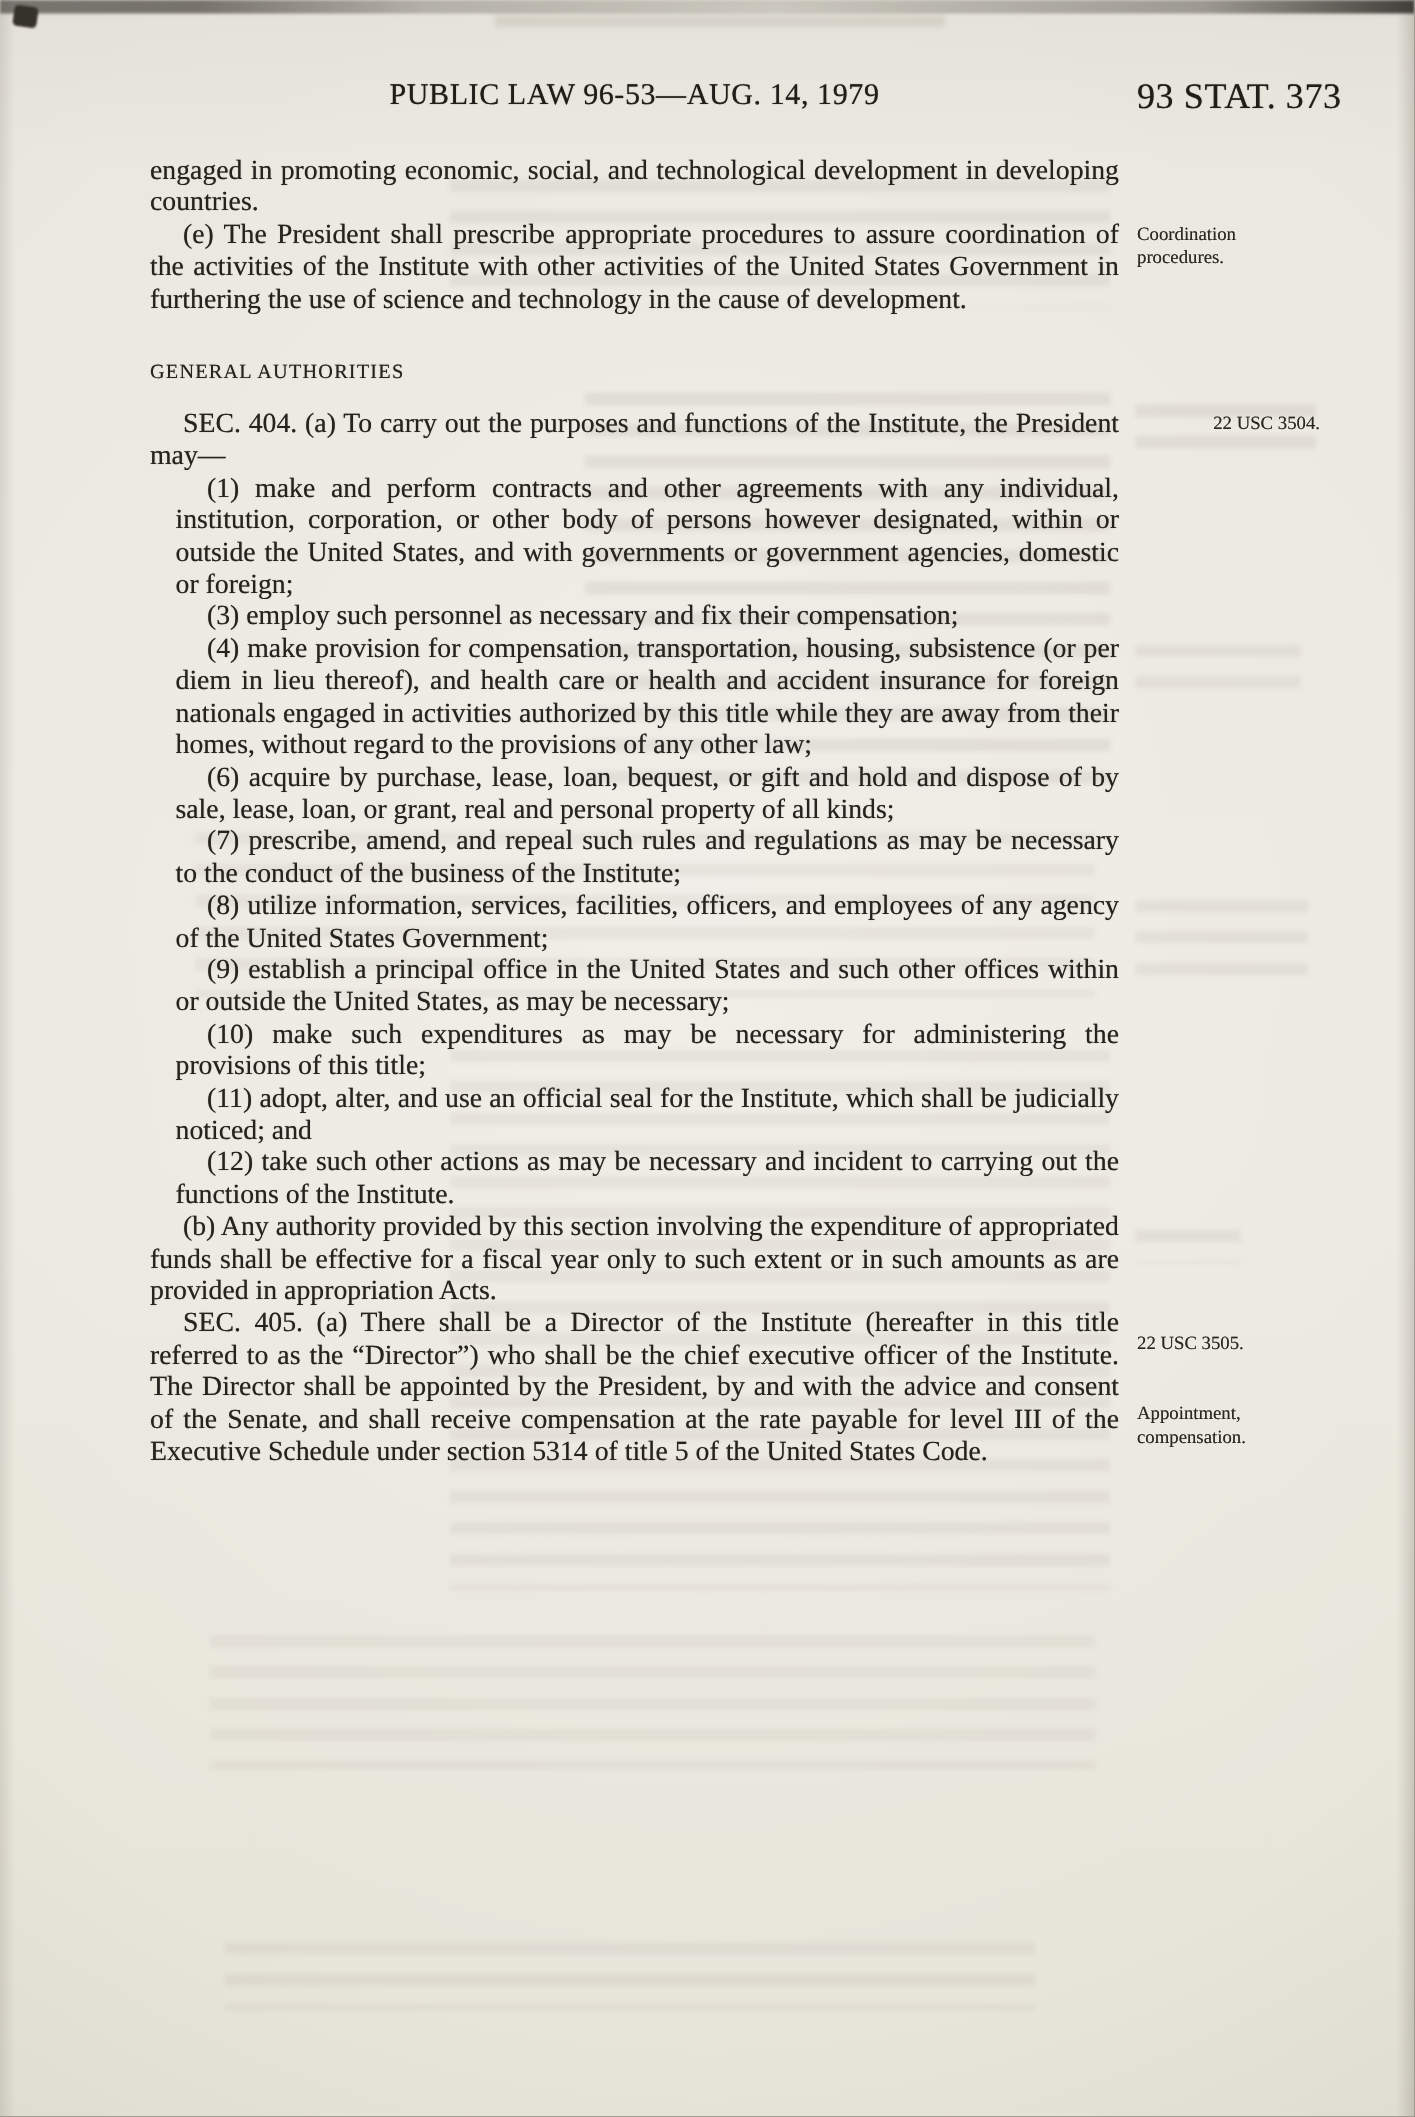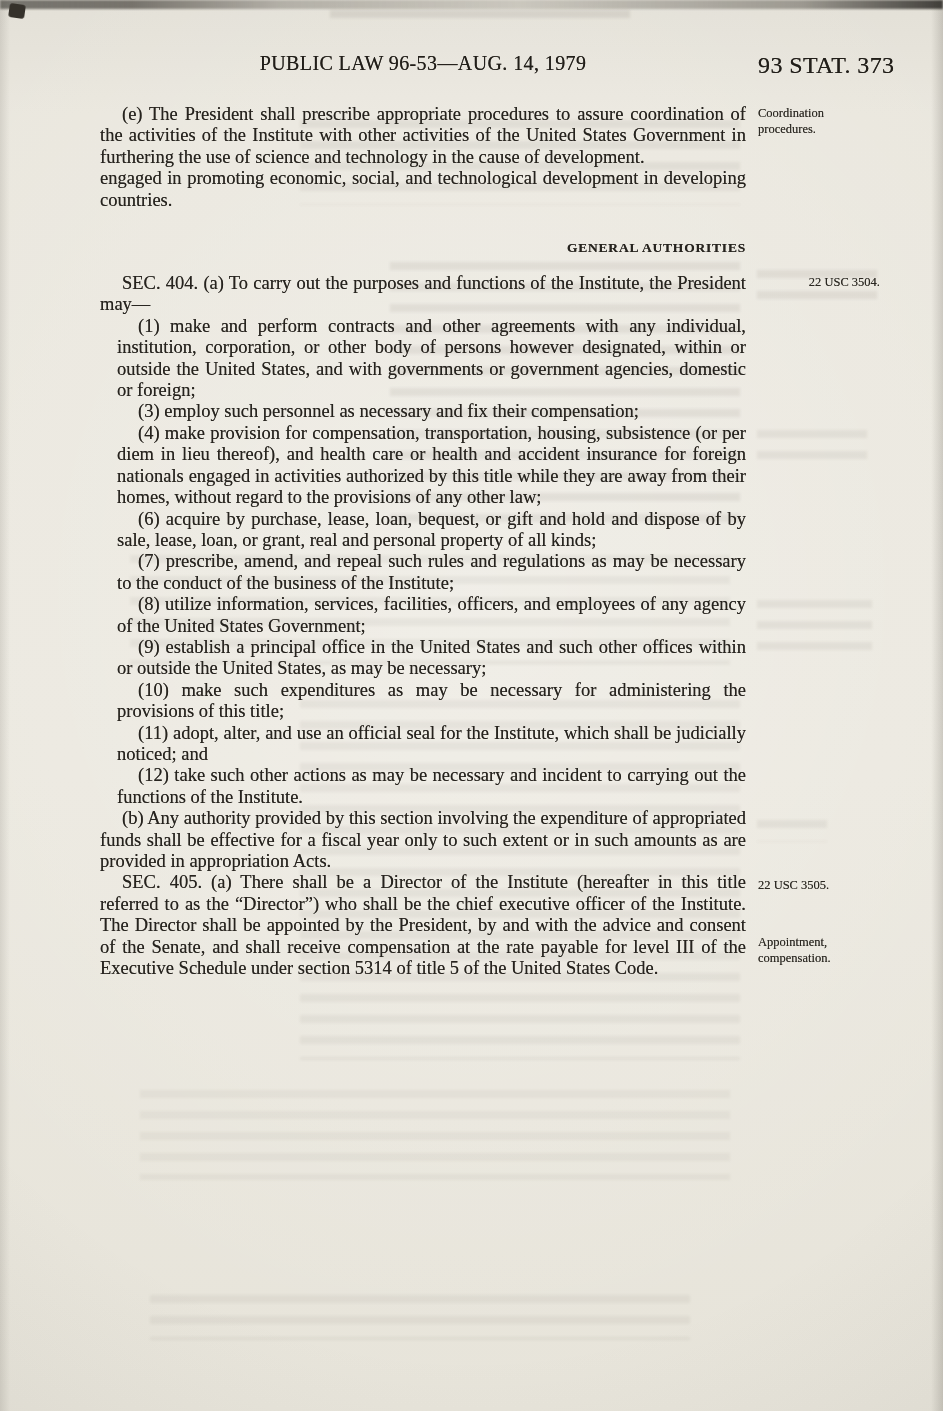--- a/index.html
+++ b/index.html
@@ -83,21 +83,21 @@
     font-size: 18.5px; line-height: 21.4px;
     text-align: justify;
     z-index: 2;
     text-shadow: 0 0 0.5px rgba(40,36,30,0.65);
   }
   .block { position: relative; }
   .block.para .text { text-indent: 22px; }
   .block.para-cont .text { text-indent: 0; }
   .block.item .text { margin-left: 17px; text-indent: 21px; }
   .block.heading {
-    text-align: right; font-weight: bold;
+    text-align: left; font-weight: normal;
     font-size: 13.5px; letter-spacing: 0.8px; line-height: 16px;
     margin: 29px 0 17px 0;
   }
   .margin-note {
     position: absolute; left: 658px; width: 122px;
     font-size: 12.5px; line-height: 15.5px;
     text-align: left; text-indent: 0;
     color: #2b2822; text-shadow: 0 0 0.4px rgba(40,36,30,0.6);
   }
 </style>
@@ -122,26 +122,26 @@
   <div class="ghost gm2"></div>
   <div class="ghost gm3"></div>
   <div class="ghost gm4"></div>
 
   <div class="header">
     <span class="pl-title">PUBLIC LAW 96-53—AUG. 14, 1979</span>
     <span class="stat-no">93 STAT. 373</span>
   </div>
 
   <div class="content" id="content">
+      <div class="block para-cont">
+        <div class="text">engaged in promoting economic, social, and technological development in developing countries.</div>
+      </div>
       <div class="block para">
         <div class="text">(e) The President shall prescribe appropriate procedures to assure coordination of the activities of the Institute with other activities of the United States Government in furthering the use of science and technology in the cause of development.</div>
         <div class="margin-note" style="top: 2px;">Coordination procedures.</div>
-      </div>
-      <div class="block para-cont">
-        <div class="text">engaged in promoting economic, social, and technological development in developing countries.</div>
       </div>
       <div class="block heading">
         <div class="text">GENERAL AUTHORITIES</div>
       </div>
       <div class="block para">
         <div class="text">SEC. 404. (a) To carry out the purposes and functions of the Institute, the President may—</div>
         <div class="margin-note" style="top: 2px; text-align: right;">22 USC 3504.</div>
       </div>
       <div class="block item">
         <div class="text">(1) make and perform contracts and other agreements with any individual, institution, corporation, or other body of persons however designated, within or outside the United States, and with governments or government agencies, domestic or foreign;</div>
@@ -171,18 +171,18 @@
         <div class="text">(11) adopt, alter, and use an official seal for the Institute, which shall be judicially noticed; and</div>
       </div>
       <div class="block item">
         <div class="text">(12) take such other actions as may be necessary and incident to carrying out the functions of the Institute.</div>
       </div>
       <div class="block para">
         <div class="text">(b) Any authority provided by this section involving the expenditure of appropriated funds shall be effective for a fiscal year only to such extent or in such amounts as are provided in appropriation Acts.</div>
       </div>
       <div class="block para">
         <div class="text">SEC. 405. (a) There shall be a Director of the Institute (hereafter in this title referred to as the “Director”) who shall be the chief executive officer of the Institute. The Director shall be appointed by the President, by and with the advice and consent of the Senate, and shall receive compensation at the rate payable for level III of the Executive Schedule under section 5314 of title 5 of the United States Code.</div>
-        <div class="margin-note" style="top: 6px; font-family: Liberation Serif, serif;">22 USC 3505.</div>
+        <div class="margin-note" style="top: 16px; font-family: Liberation Serif, serif;">22 USC 3505.</div>
         <div class="margin-note" style="top: 50px; margin-top: 13px;">Appointment, compensation.</div>
       </div>
     </div>
 
 </div>
 
 </body></html>

